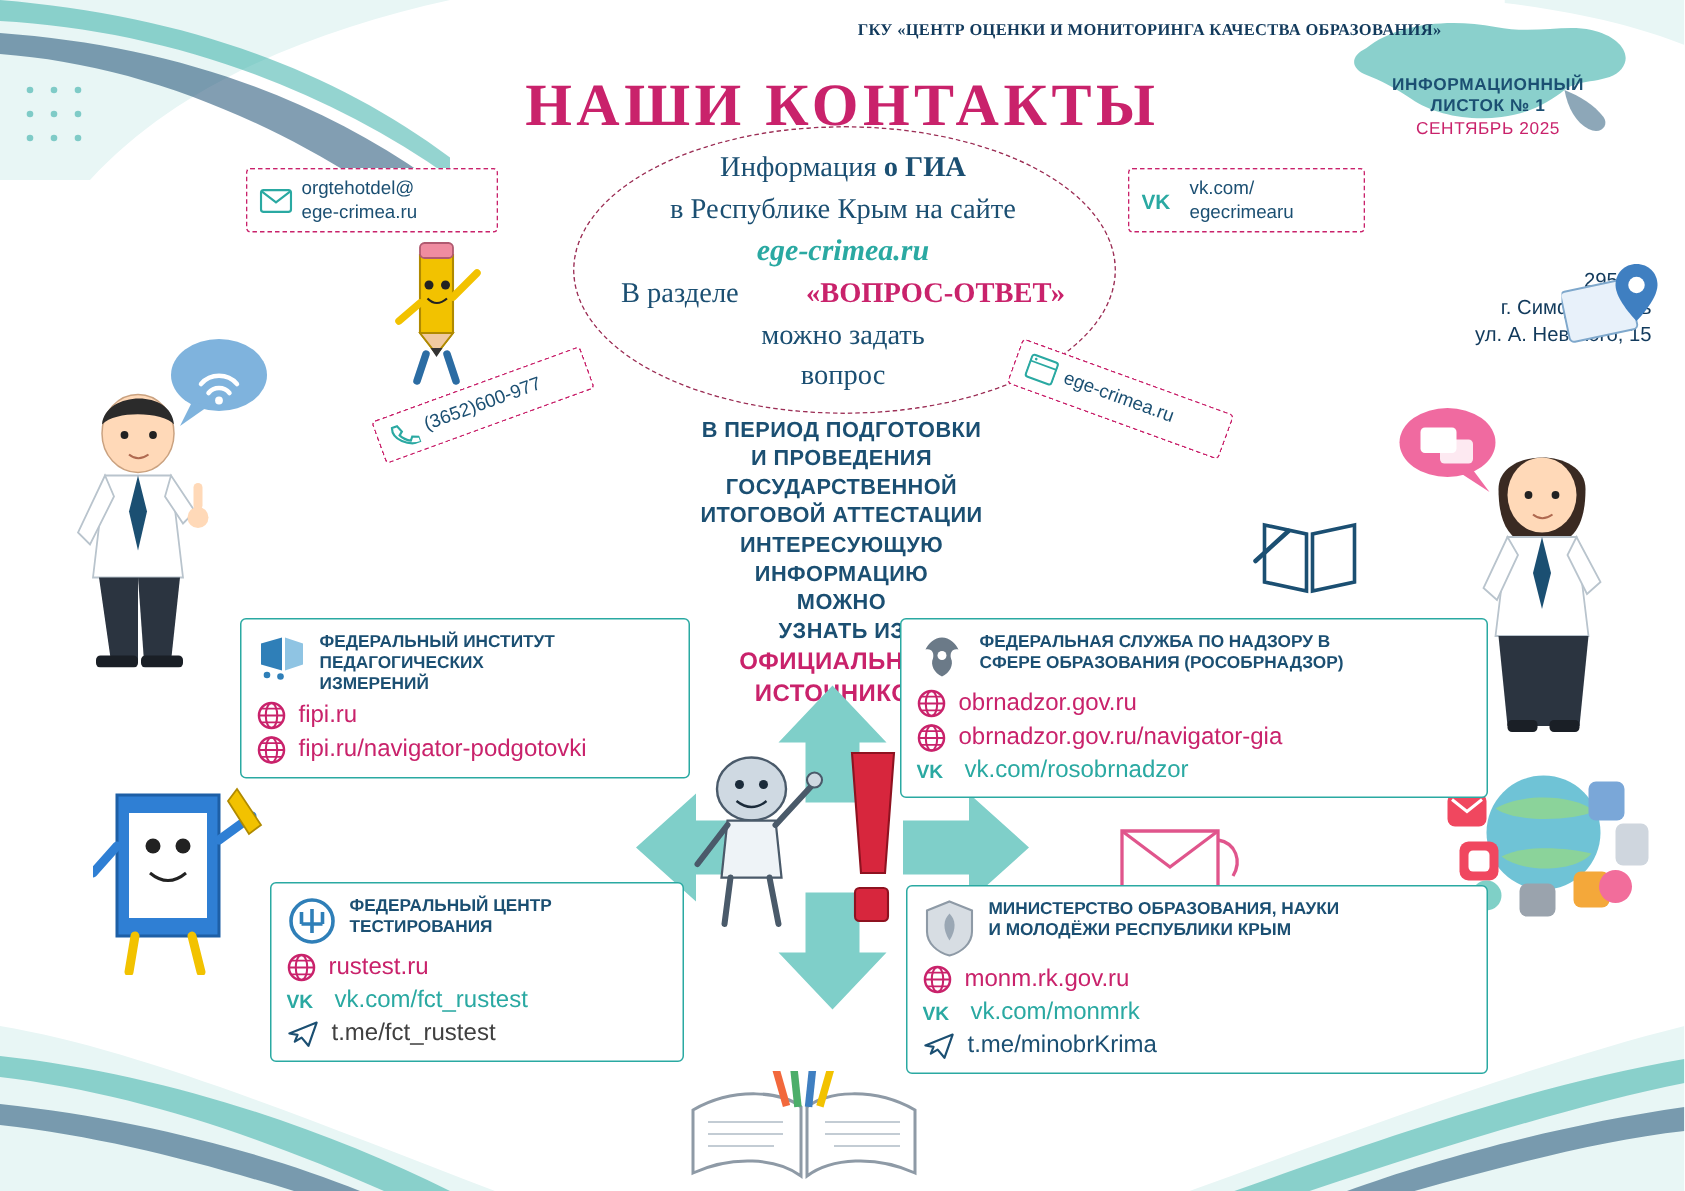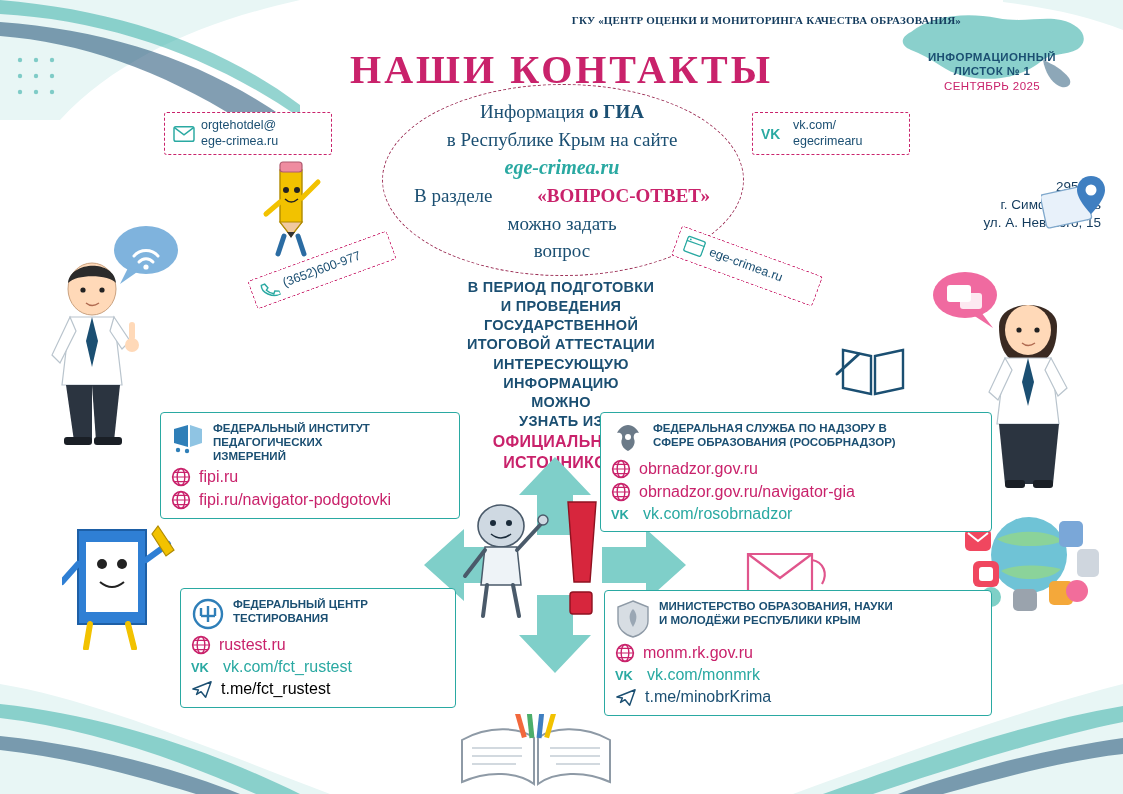--- a/index.html
+++ b/index.html
@@ -499,21 +499,21 @@
       <div class="linkrow">
         <svg width="24" height="18" viewBox="0 0 30 20">
             <text x="0" y="16" font-family="Liberation Sans, sans-serif" font-size="16" font-weight="bold" fill="#2aa9a2">VK</text>
           </svg>
         <span class="lt">vk.com/fct_rustest</span>
       </div>
       <div class="linkrow">
         <svg width="22" height="20" viewBox="0 0 24 22">
             <path d="M2,11 L22,3 L16,20 L11,14 L6,17 L8,12 Z" fill="none" stroke="#1b4f72" stroke-width="1.6" stroke-linejoin="round"></path>
           </svg>
-        <span class="lt" style="color:#000000">t.me/fct_rustest</span>
+        <span class="lt" style="color:#404040">t.me/fct_rustest</span>
       </div>
     </div>
   </div>
 
   <div class="card" style="left:604px;top:590px;width:366px;">
     <div class="card-head">
       <svg width="36" height="40" viewBox="0 0 36 40">
         <path d="M18,2 L33,8 V22 C33,30 26,36 18,38 C10,36 3,30 3,22 V8 Z" fill="#d7dde3" stroke="#8e9aa6" stroke-width="1.4"></path>
         <path d="M18,10 C14,14 13,20 18,28 C23,20 22,14 18,10 Z" fill="#9aa7b4"></path>
       </svg>

